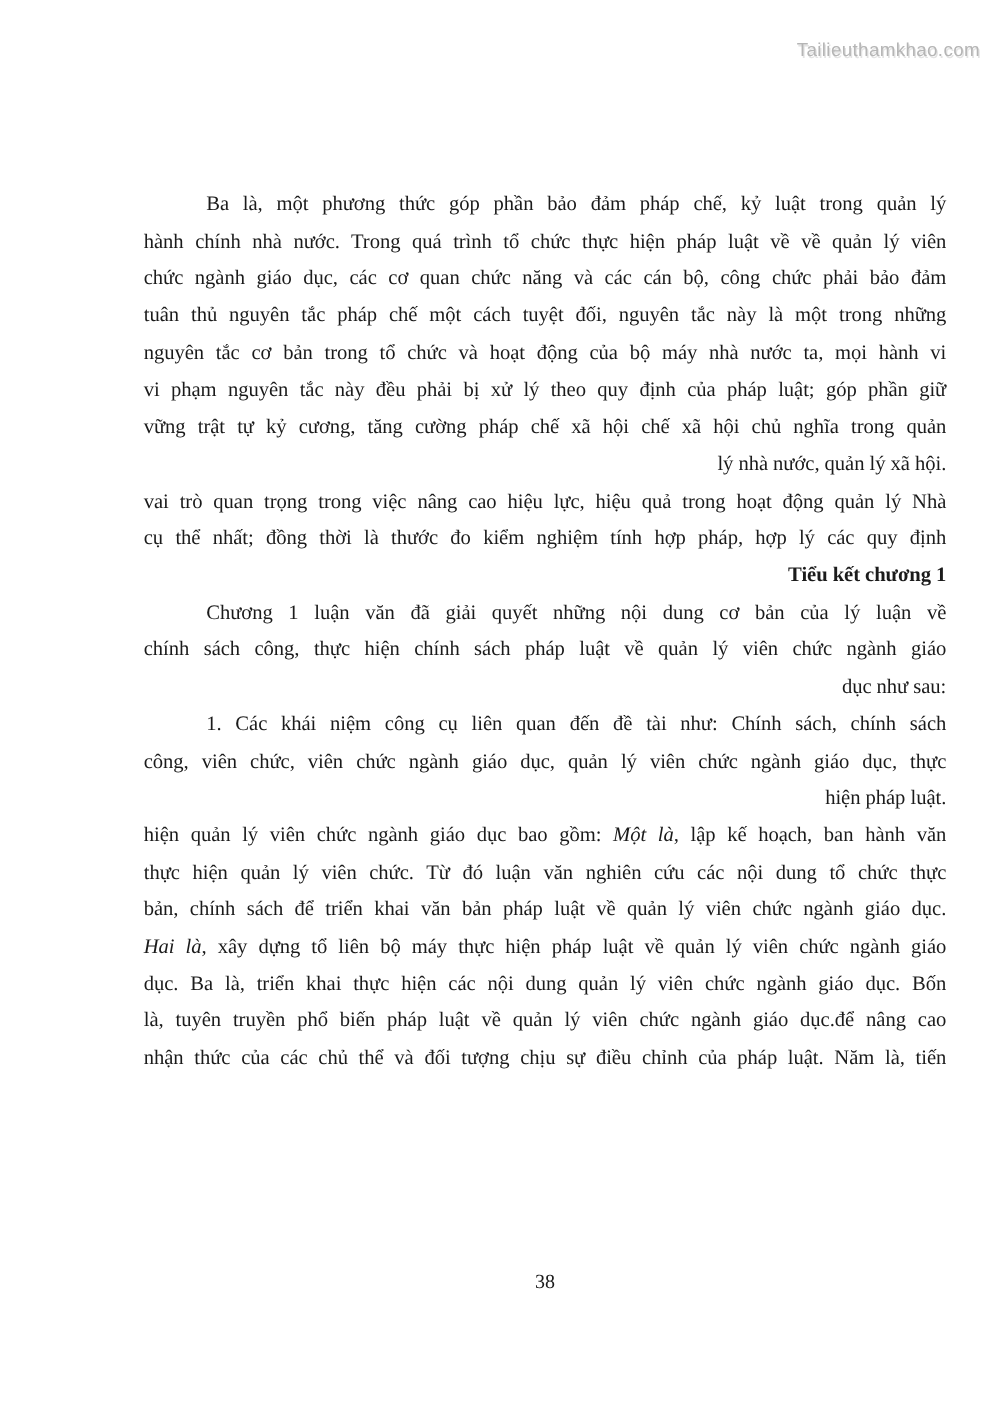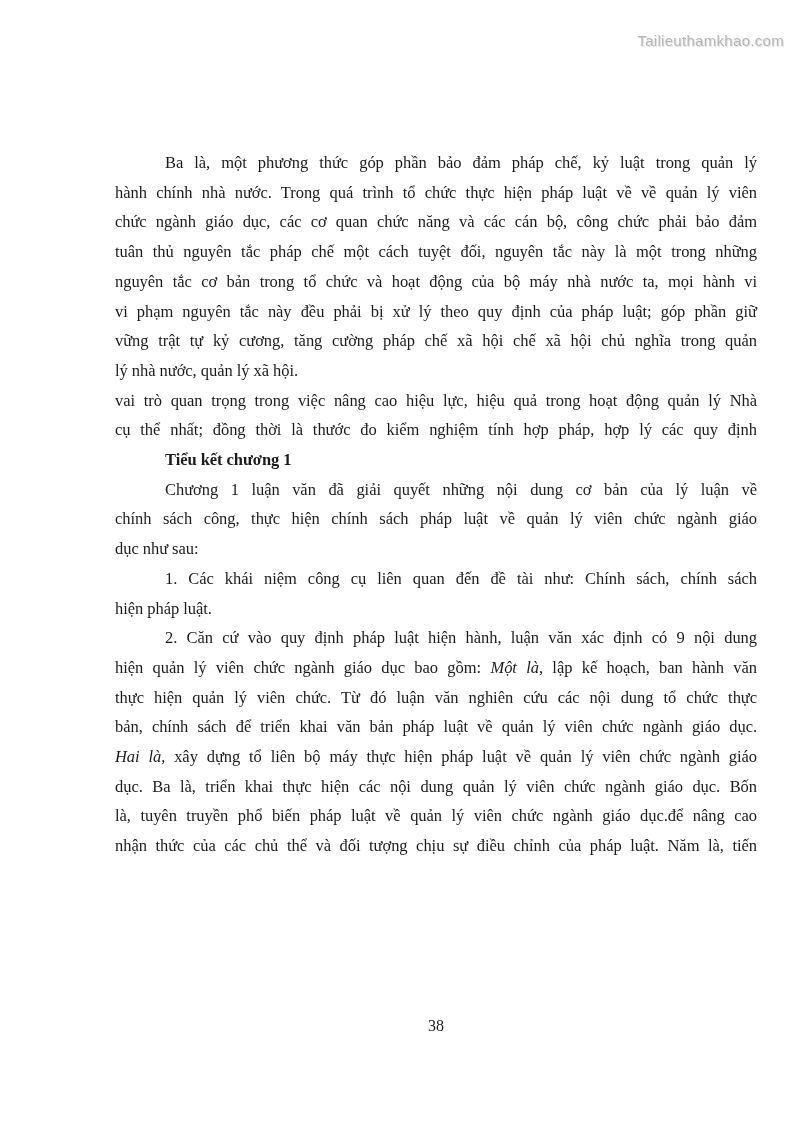--- a/index.html
+++ b/index.html
@@ -25,21 +25,21 @@
   }
   .content {
     position: absolute;
     left: 115px;
     top: 124px;
     width: 642px;
   }
   .ln {
     font-size: 16.5px;
     line-height: 29.7px;
-    text-align: left;
+    text-align: right;
     letter-spacing: -0.05px;
   }
   .j {
     text-align: justify;
     text-align-last: justify;
   }
   .ind { text-indent: 50px; }
   .b { font-weight: bold; font-family: Liberation Serif, serif; }
   .it { font-style: italic; }
   .pagenum {
@@ -79,25 +79,25 @@
     <div class="ln ind b">Tiểu kết chương 1</div>
 
     <div>
       <div class="ln j ind">Chương 1 luận văn đã giải quyết những nội dung cơ bản của lý luận về</div>
       <div class="ln j">chính sách công, thực hiện chính sách pháp luật về quản lý viên chức ngành giáo</div>
       <div class="ln">dục như sau:</div>
     </div>
 
     <div>
       <div class="ln j ind">1. Các khái niệm công cụ liên quan đến đề tài như: Chính sách, chính sách</div>
+      <div class="ln j">công, viên chức, viên chức ngành giáo dục, quản lý viên chức ngành giáo dục, thực</div>
       <div class="ln">hiện pháp luật.</div>
     </div>
 
     <div>
-      <div class="ln j ind">2. Căn cứ vào quy định pháp luật hiện hành, luận văn xác định có 9 nội dung</div>
       <div class="ln j"><span>hiện quản lý viên chức ngành giáo dục bao gồm: </span><span class="it">Một là</span><span>, lập kế hoạch, ban hành văn</span></div>
       <div class="ln j">thực hiện quản lý viên chức. Từ đó luận văn nghiên cứu các nội dung tổ chức thực</div>
       <div class="ln j">bản, chính sách để triển khai văn bản pháp luật về quản lý viên chức ngành giáo dục.</div>
       <div class="ln j"><span class="it">Hai là</span><span>, xây dựng tổ liên bộ máy thực hiện pháp luật về quản lý viên chức ngành giáo</span></div>
       <div class="ln j">dục. Ba là, triển khai thực hiện các nội dung quản lý viên chức ngành giáo dục. Bốn</div>
       <div class="ln j">là, tuyên truyền phổ biến pháp luật về quản lý viên chức ngành giáo dục.để nâng cao</div>
       <div class="ln j">nhận thức của các chủ thể và đối tượng chịu sự điều chỉnh của pháp luật. Năm là, tiến</div>
     </div>
 
   </div>

